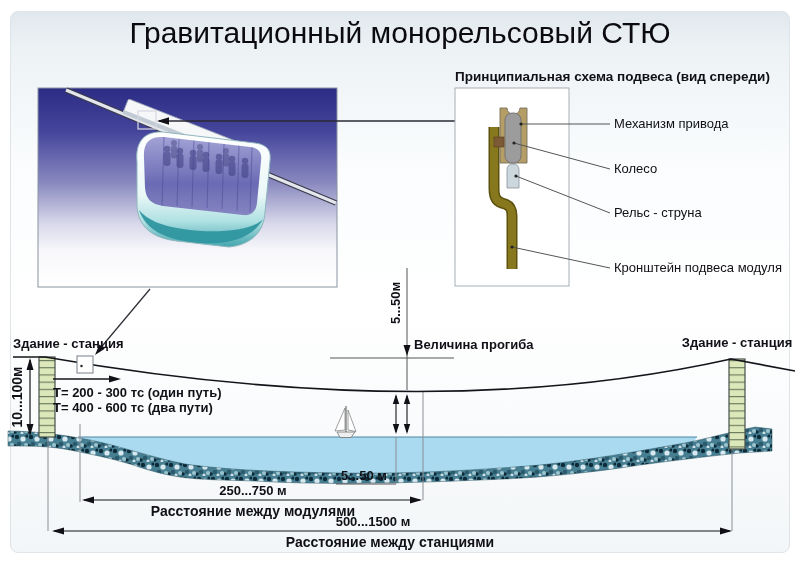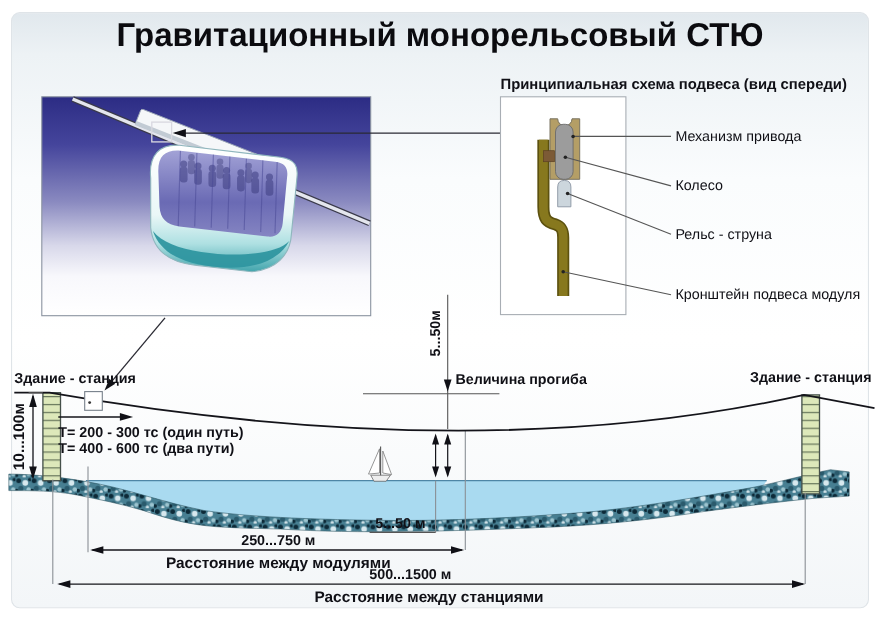--- a/index.html
+++ b/index.html
@@ -2,21 +2,21 @@
 <html><head>
 <meta charset="utf-8">
 <style>
   html,body{margin:0;padding:0;background:#ffffff;}
   .page{position:relative;width:800px;height:561px;background:#ffffff;overflow:hidden;
         font-family:"Liberation Sans",sans-serif;}
   .panel{position:absolute;left:10px;top:11px;width:778px;height:540px;border-radius:8px;
          border:1px solid #dfe4e8;
          background:linear-gradient(180deg,#e1e8ed 0%,#edf2f5 7%,#fafcfd 28%,#ffffff 55%,#f3f6f8 100%);}
   .title{position:absolute;left:0;right:0;top:16px;margin:0;text-align:center;
-         font-size:30px;font-weight:bold;color:#0b0b0f;letter-spacing:0px;}
+         font-size:30px;font-weight:normal;color:#0b0b0f;letter-spacing:0px;}
   svg.diagram{position:absolute;left:0;top:0;}
   svg text{font-family:"Liberation Sans",sans-serif;fill:#101016;}
   .lbl{font-size:13px;}
   .lbl-b{font-size:13px;font-weight:bold;}
   .lbl-b14{font-size:14px;font-weight:bold;}
   .scheme-title{font-size:13.5px;font-weight:bold;}
 </style>
 </head>
 <body>
 

